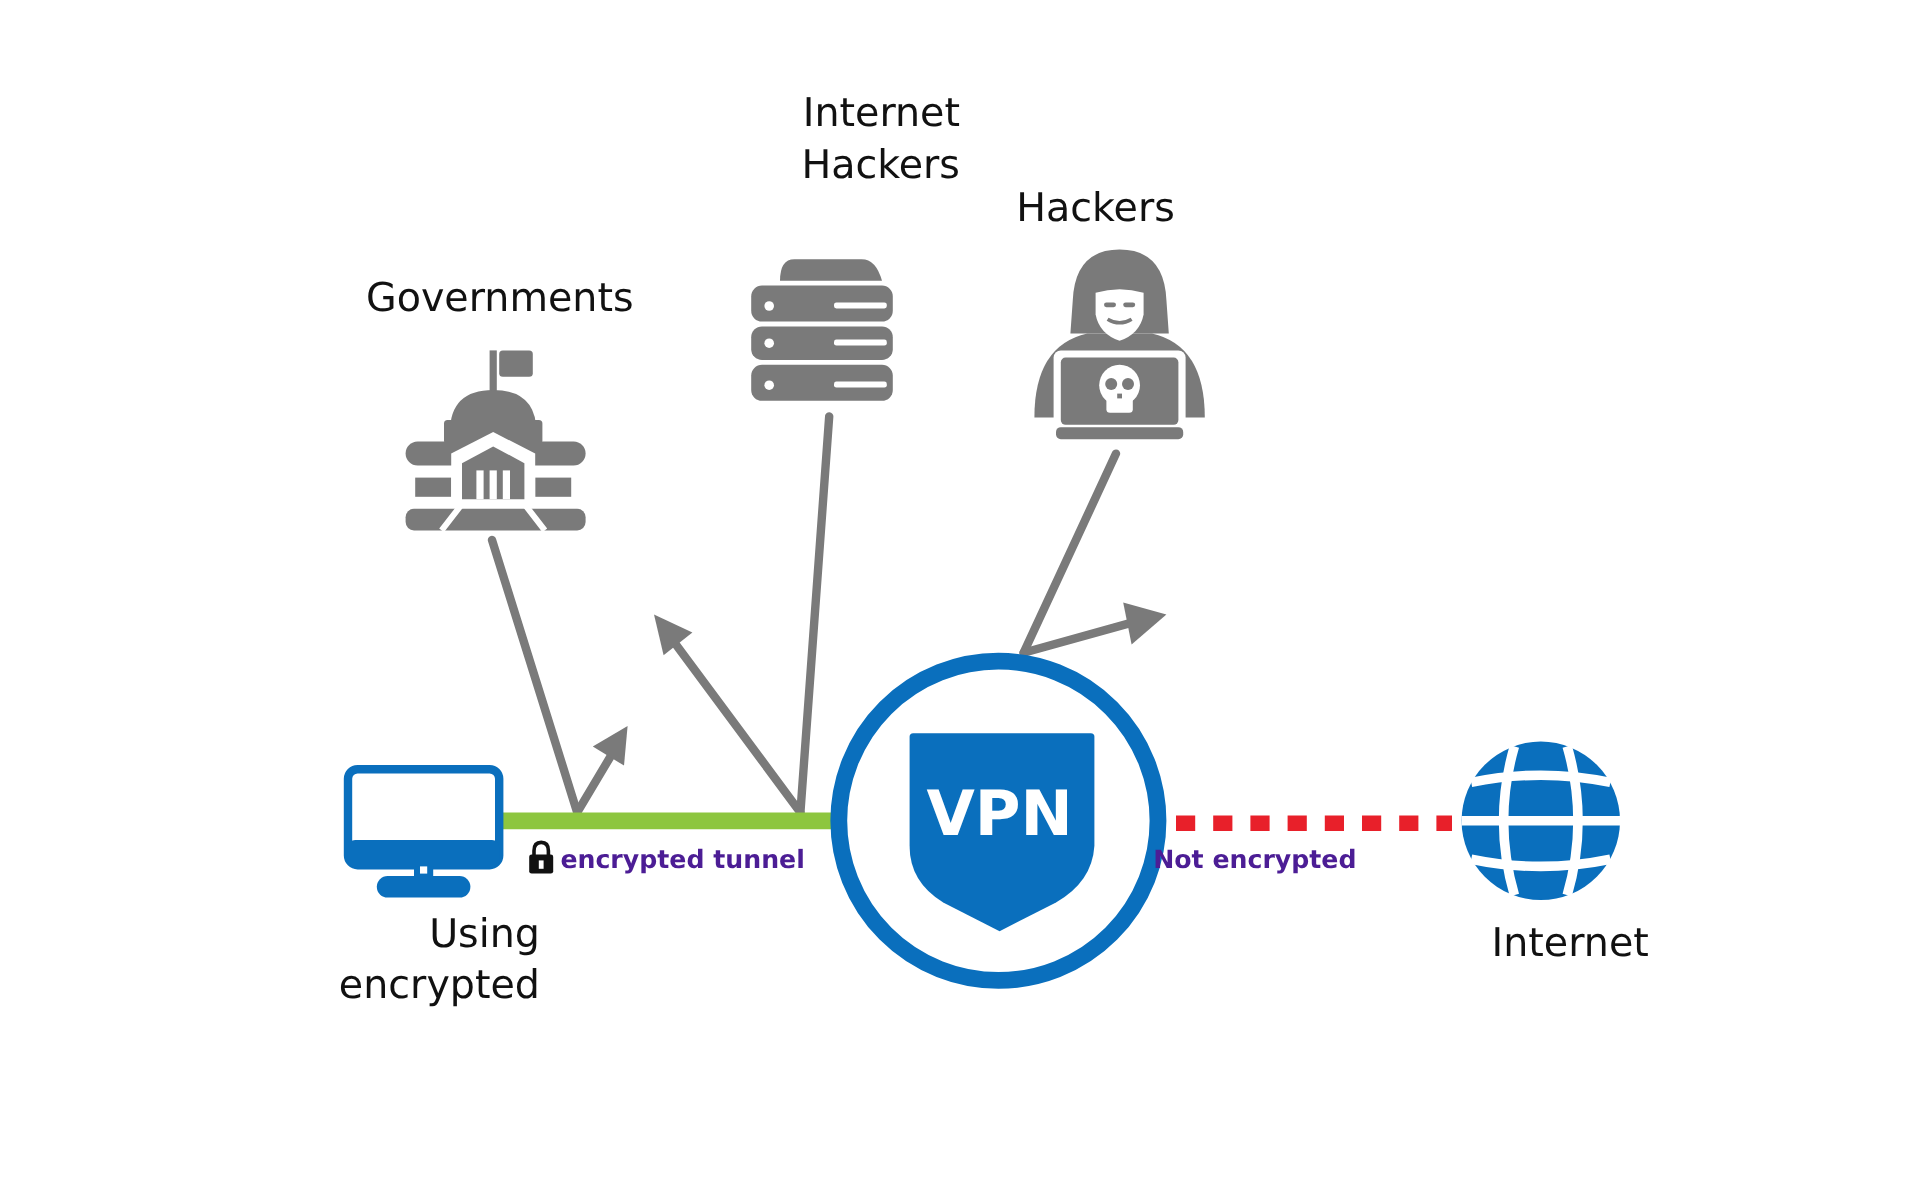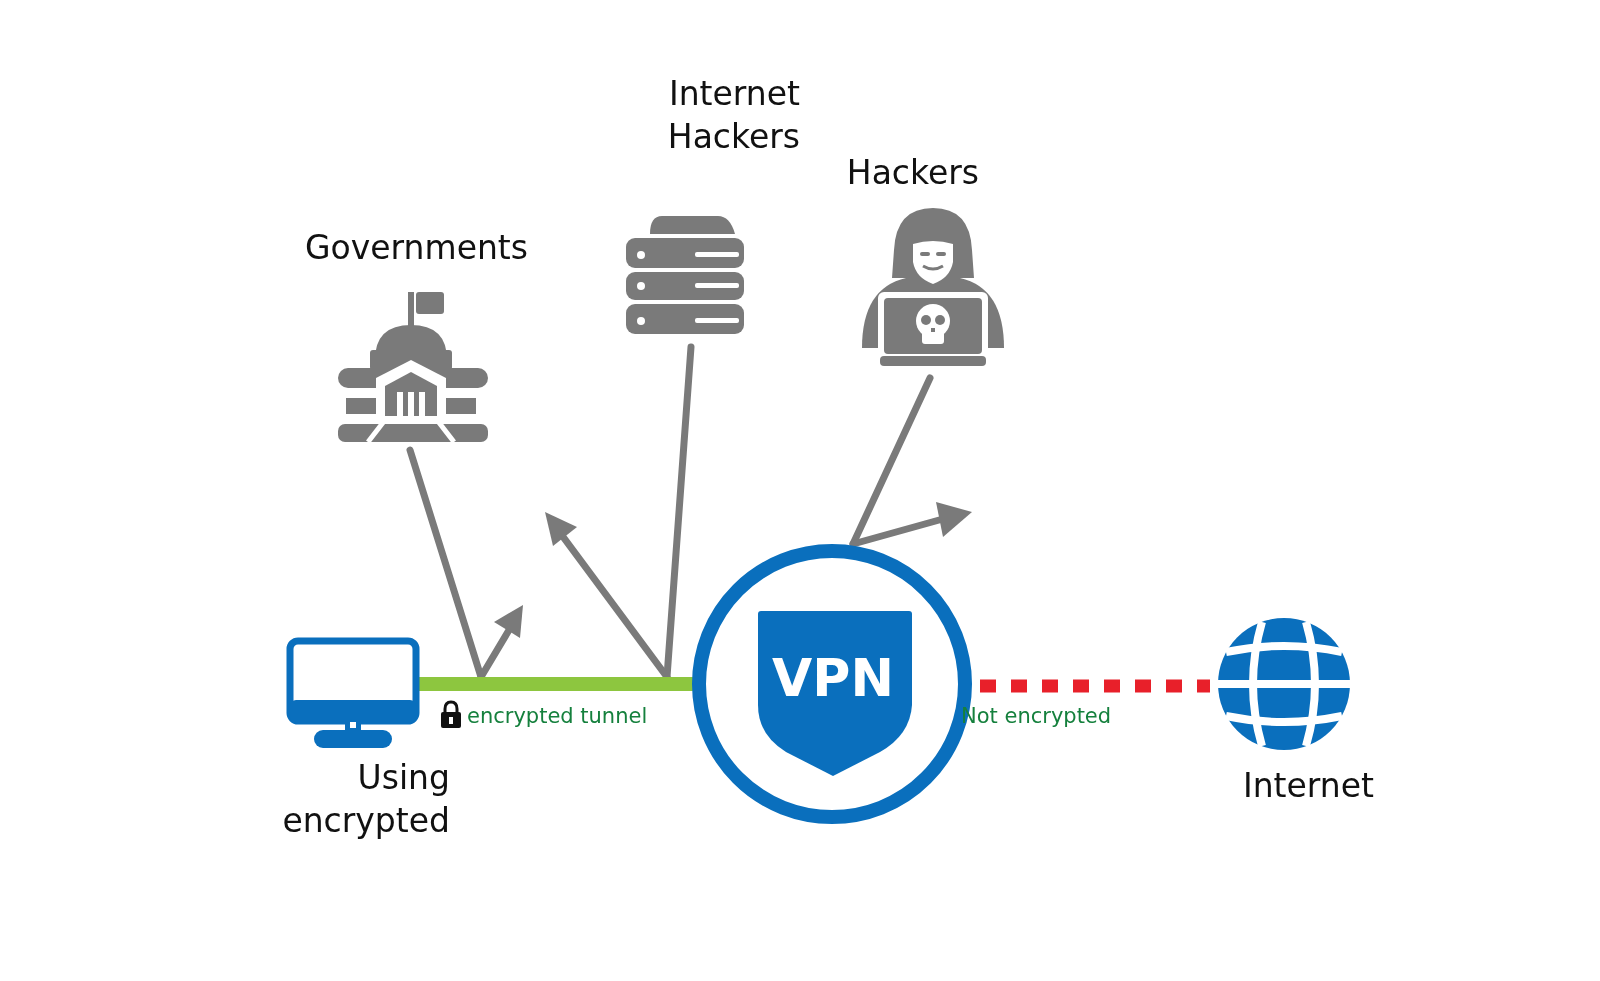--- a/index.html
+++ b/index.html
@@ -1,19 +1,19 @@
 <!DOCTYPE html>
 <html><head>
 <meta charset="utf-8">
 <style>
   html, body { margin:0; padding:0; background:#ffffff; }
   body { width:1600px; height:981px; position:relative; overflow:hidden; font-family:"DejaVu Sans", sans-serif; }
   #diagram { position:absolute; left:0; top:0; width:1600px; height:981px; }
   .label { position:absolute; color:#111111; font-family:"DejaVu Sans", sans-serif; text-align:right; line-height:43px; font-size:33px; }
-  .small { position:absolute; font-family:"DejaVu Sans", sans-serif; font-weight:normal; font-size:21px; color:#15803d; white-space:nowrap; }
+  .small { position:absolute; font-family:"DejaVu Sans", sans-serif; font-weight:bold; font-size:21px; color:#4c1d95; white-space:nowrap; }
 </style>
 </head>
 <body>
 
 <svg id="diagram" viewBox="0 0 1600 981" xmlns="http://www.w3.org/2000/svg">
 
   <g stroke="#7a7a7a" stroke-width="7" fill="none" stroke-linecap="round">
     <line x1="410" y1="450" x2="481" y2="677"></line>
     <line x1="481" y1="677" x2="512" y2="625"></line>
     <line x1="691" y1="347" x2="667" y2="677"></line>

